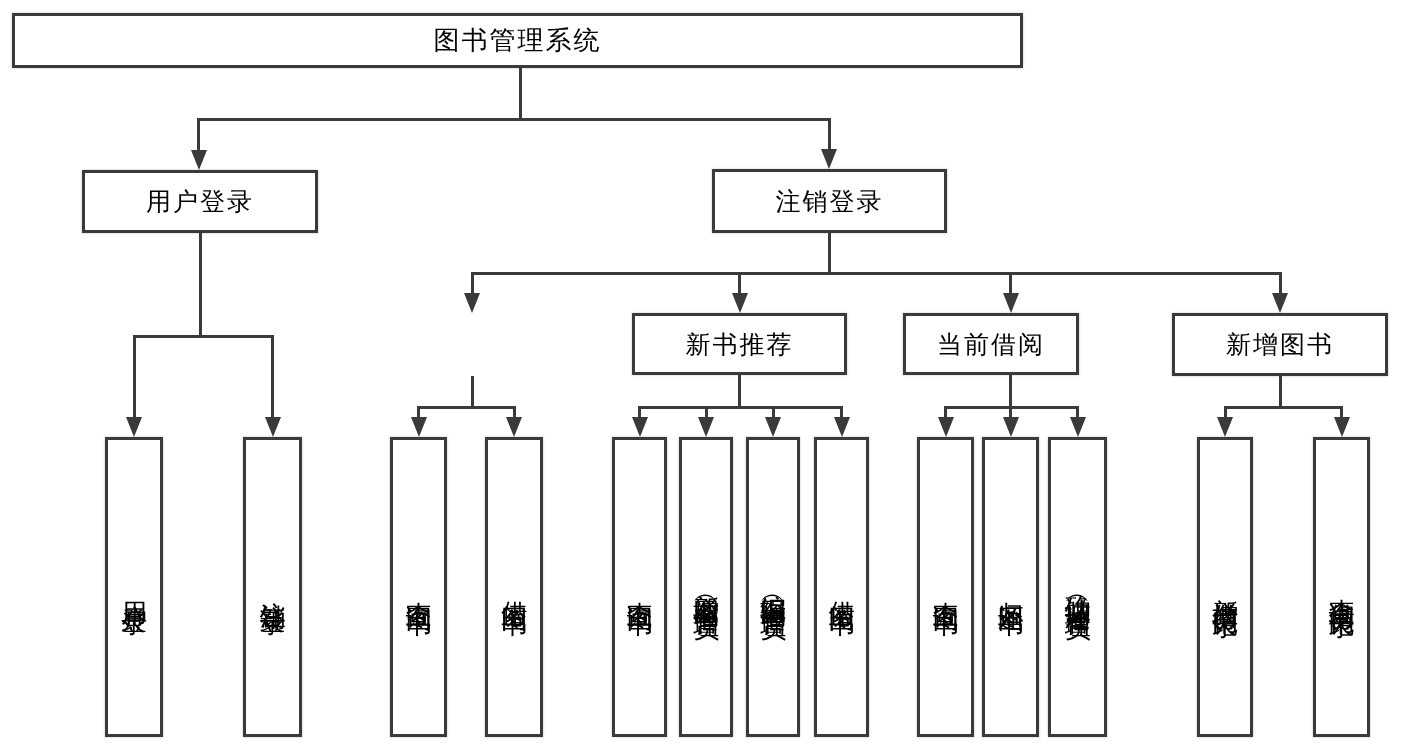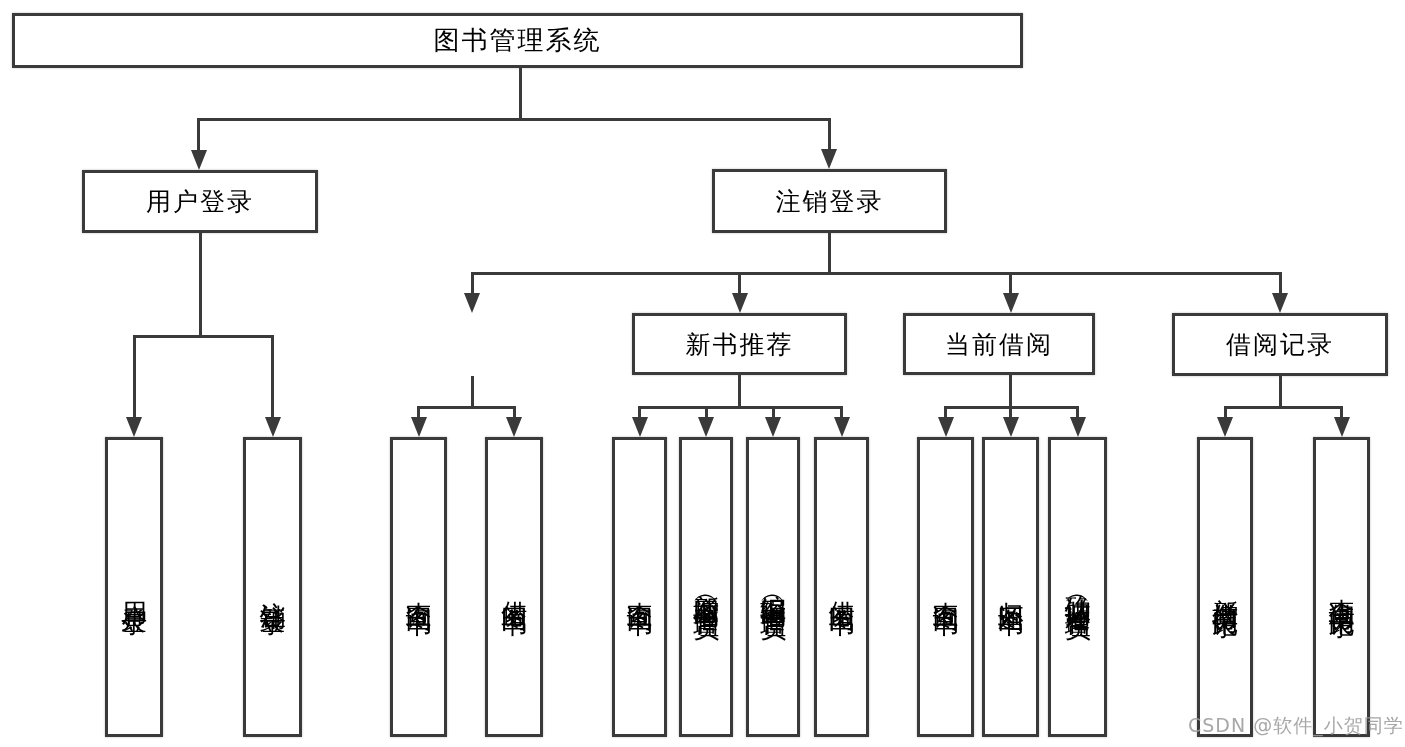--- a/index.html
+++ b/index.html
@@ -69,25 +69,25 @@
   <div class="vline" style="left:738px; top:272px; height:24px;"></div>
   <div class="arrow" style="left:731.5px; top:293px;"></div>
   <div class="vline" style="left:1009px; top:272px; height:24px;"></div>
   <div class="arrow" style="left:1002.5px; top:293px;"></div>
   <div class="vline" style="left:1278.5px; top:272px; height:24px;"></div>
   <div class="arrow" style="left:1272px; top:293px;"></div>
 
   <div class="box hbox" style="left:632px; top:313px; width:215px; height:62px;">
     <span>新书推荐</span>
   </div>
-  <div class="box hbox" style="left:903px; top:313px; width:192px; height:62px;">
+  <div class="box hbox" style="left:903px; top:313px; width:176px; height:62px;">
     <span>当前借阅</span>
   </div>
   <div class="box hbox" style="left:1172px; top:313px; width:216px; height:63px;">
-    <span>借阅记录</span>
+    <span>新增图书</span>
   </div>
 
   <div class="vline" style="left:470.5px; top:376px; height:33px;"></div>
   <div class="hline" style="left:417px; top:406px; width:98.5px;"></div>
   <div class="vline" style="left:417px; top:406px; height:14px;"></div>
   <div class="arrow" style="left:410.5px; top:417px;"></div>
   <div class="vline" style="left:512.5px; top:406px; height:14px;"></div>
   <div class="arrow" style="left:506px; top:417px;"></div>
 
   <div class="vline" style="left:738px; top:375px; height:34px;"></div>
@@ -154,15 +154,14 @@
     <span>确认归还（管理员）</span>
   </div>
 
   <div class="box vbox" style="left:1197px; top:437px; width:56px; height:300px;">
     <span>新增借阅记录</span>
   </div>
   <div class="box vbox" style="left:1313px; top:437px; width:57px; height:300px;">
     <span>查询借阅记录</span>
   </div>
 
-  <div class="watermark">CSDN @软件_小贺同学</div>
 
 </div>
 
 </body></html>

